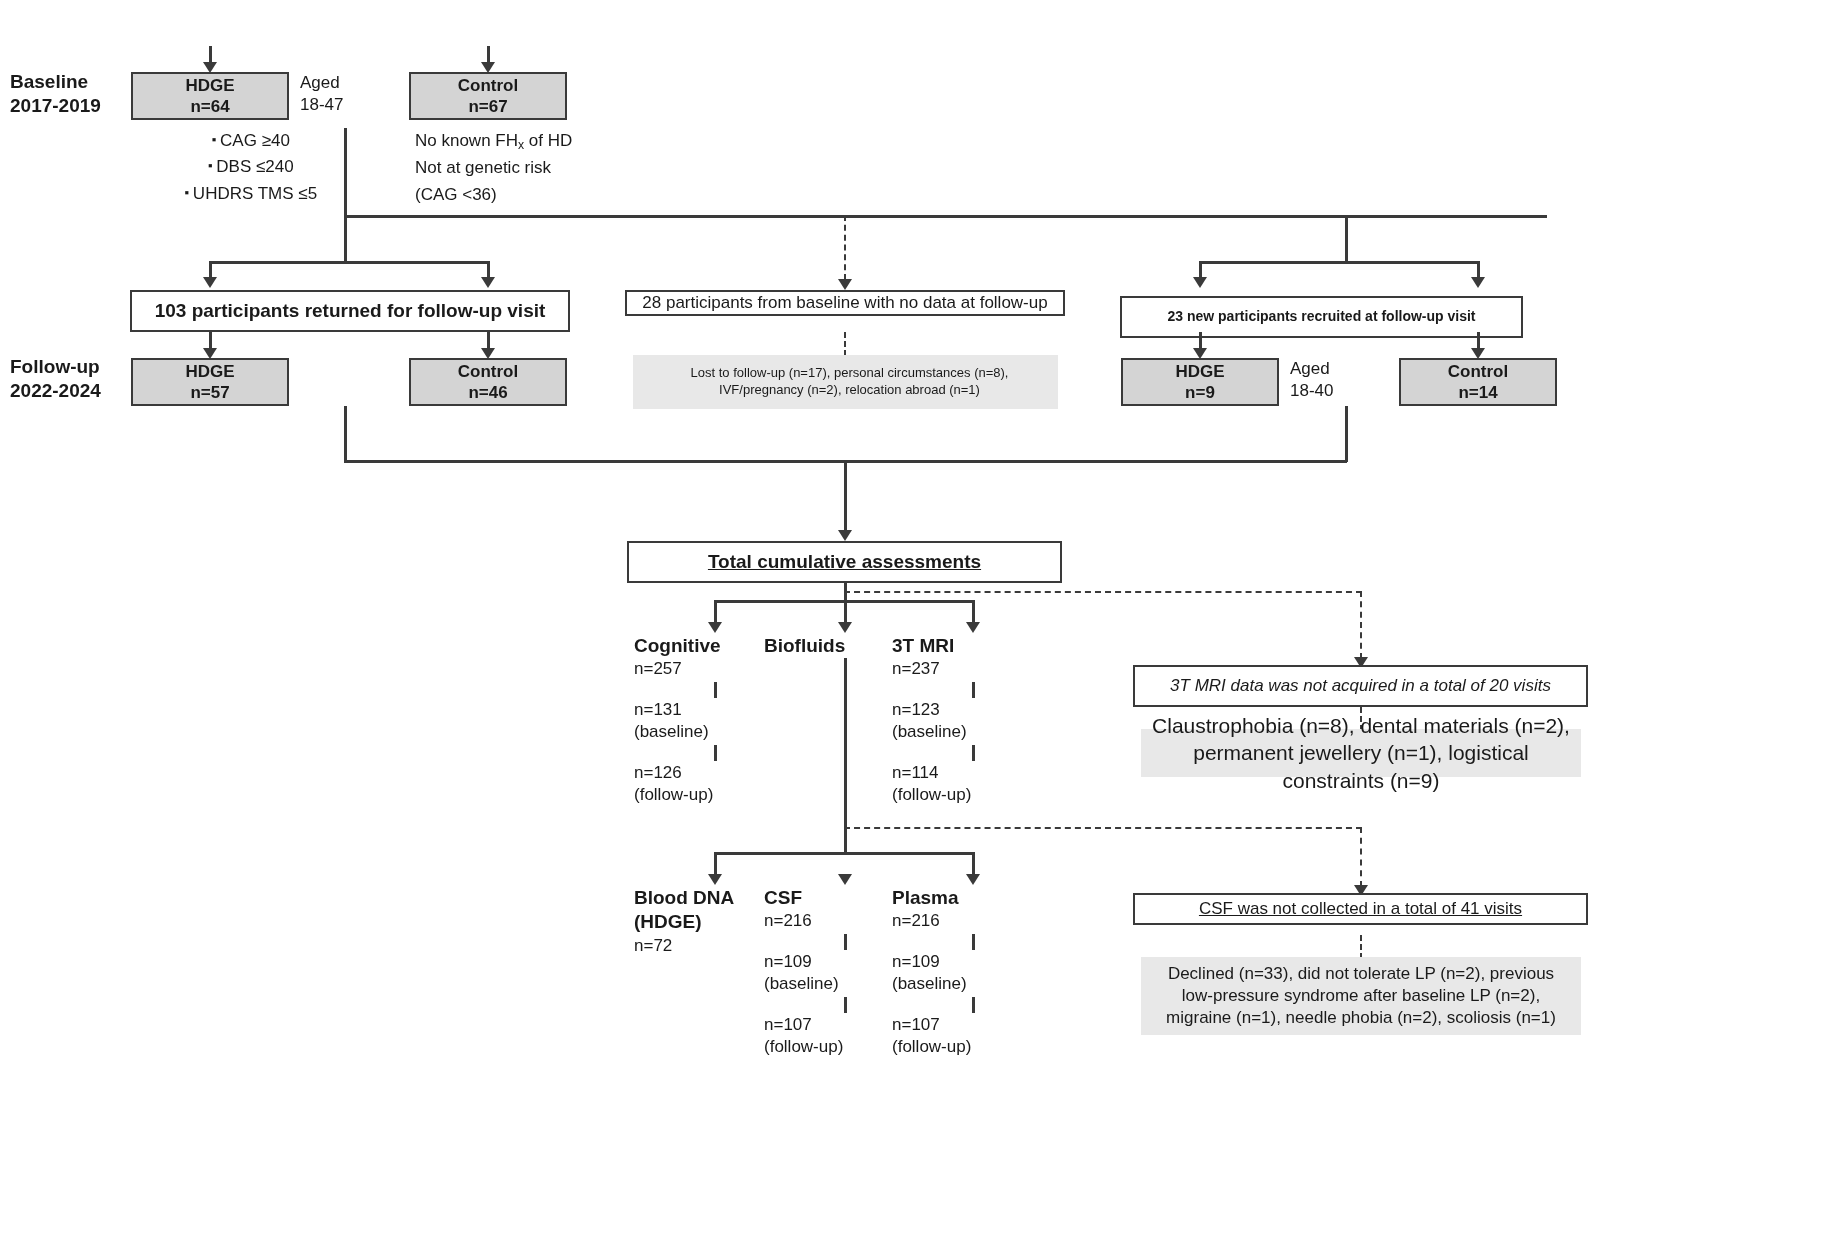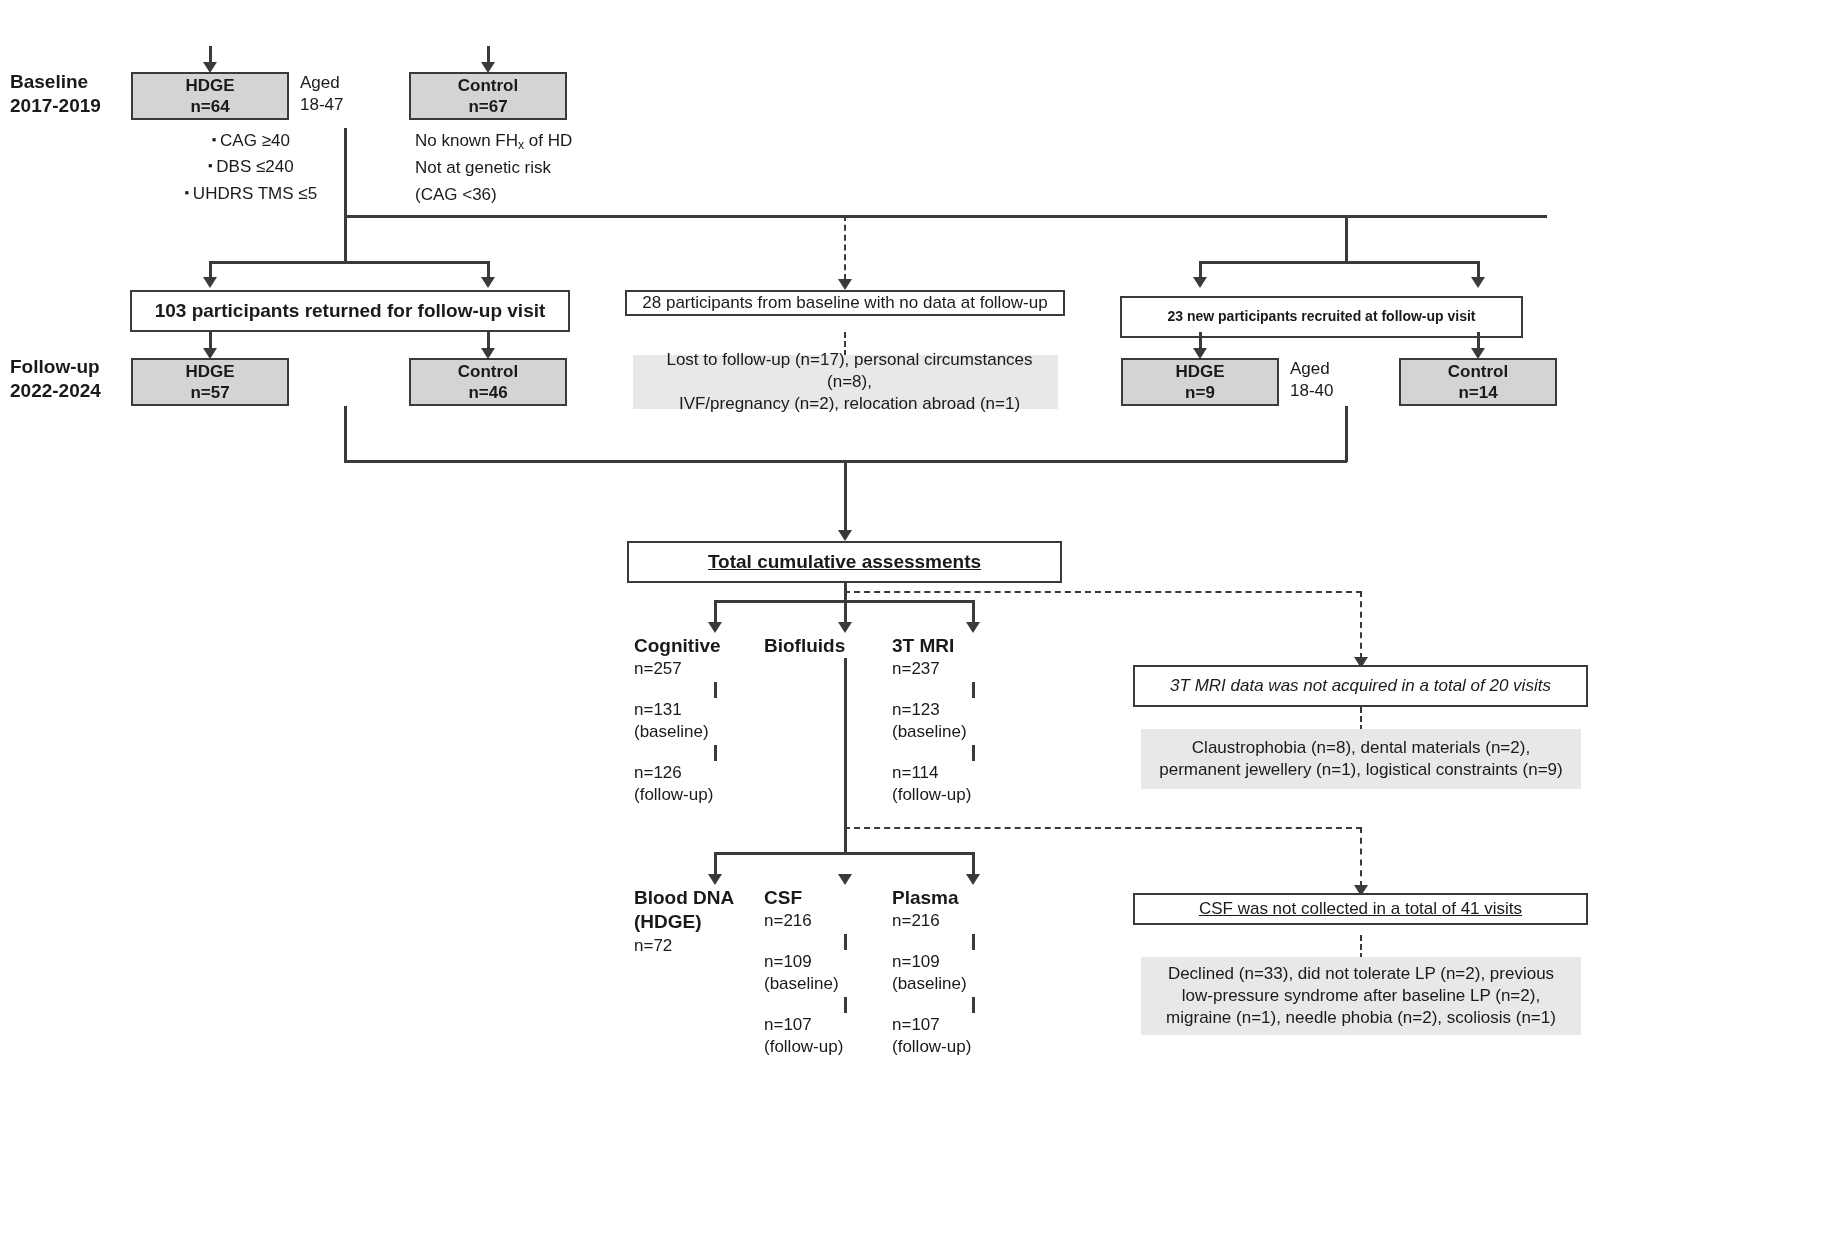--- a/index.html
+++ b/index.html
@@ -189,21 +189,21 @@
     <div>n=9</div>
   </div>
   <div class="box shaded bold" style="left:1399px; top:358px; width:158px; height:48px; flex-direction:column; font-size:17px;">
     <div>Control</div>
     <div>n=14</div>
   </div>
 
   <div class="txt" style="left:1290px; top:358px; width:92px; font-size:17px;">Aged
 18-40</div>
 
-  <div class="note" style="left:633px; top:355px; width:425px; height:54px; font-size:17px; white-space:pre-line;padding-left:18px;">Lost to follow-up (n=17), personal circumstances (n=8),
+  <div class="note" style="left:633px; top:355px; width:425px; height:54px; font-size:13px; white-space:pre-line;padding-left:18px;">Lost to follow-up (n=17), personal circumstances (n=8),
 IVF/pregnancy (n=2), relocation abroad (n=1)</div>
 
   <div class="ln vl" style="left:344px; top:406px; height:56px;"></div>
   <div class="ln vl" style="left:1345px; top:406px; height:56px;"></div>
   <div class="ln hl" style="left:344px; top:460px; width:1003px;"></div>
   <div class="ln vl" style="left:844px; top:460px; height:72px;"></div>
   <div class="arrowhead" style="left:838px; top:530px;"></div>
 
   <div class="box bold" style="left:627px; top:541px; width:435px; height:42px; font-size:19px;text-decoration:underline;">Total cumulative assessments</div>
 
@@ -235,21 +235,21 @@
   <div class="txt" style="left:892px; top:658px; width:160px; font-size:17px;">n=237</div>
   <div class="ln vl" style="left:972px; top:682px; height:16px;"></div>
   <div class="txt" style="left:892px; top:699px; width:160px; font-size:17px;">n=123</div>
   <div class="txt" style="left:892px; top:721px; width:160px; font-size:17px;">(baseline)</div>
   <div class="ln vl" style="left:972px; top:745px; height:16px;"></div>
   <div class="txt" style="left:892px; top:762px; width:160px; font-size:17px;">n=114</div>
   <div class="txt" style="left:892px; top:784px; width:160px; font-size:17px;">(follow-up)</div>
 
   <div class="box" style="left:1133px; top:665px; width:455px; height:42px; font-size:17px;font-style:italic;">3T MRI data was not acquired in a total of 20 visits</div>
   <div class="dash-v" style="left:1360px; top:707px; height:24px;"></div>
-  <div class="note" style="left:1141px; top:729px; width:440px; height:60px; font-size:17px; white-space:pre-line;">Claustrophobia (n=8), dental materials (n=2),
+  <div class="note" style="left:1141px; top:729px; width:440px; height:48px; font-size:21px; white-space:pre-line;">Claustrophobia (n=8), dental materials (n=2),
 permanent jewellery (n=1), logistical constraints (n=9)</div>
 
   <div class="ln hl" style="left:714px; top:852px; width:260px;"></div>
   <div class="ln vl" style="left:714px; top:852px; height:24px;"></div>
   <div class="arrowhead" style="left:708px; top:874px;"></div>
   <div class="arrowhead" style="left:838px; top:874px;"></div>
   <div class="ln vl" style="left:972px; top:852px; height:24px;"></div>
   <div class="arrowhead" style="left:966px; top:874px;"></div>
 
   <div class="dash-h" style="left:844px; top:827px; width:518px;"></div>

